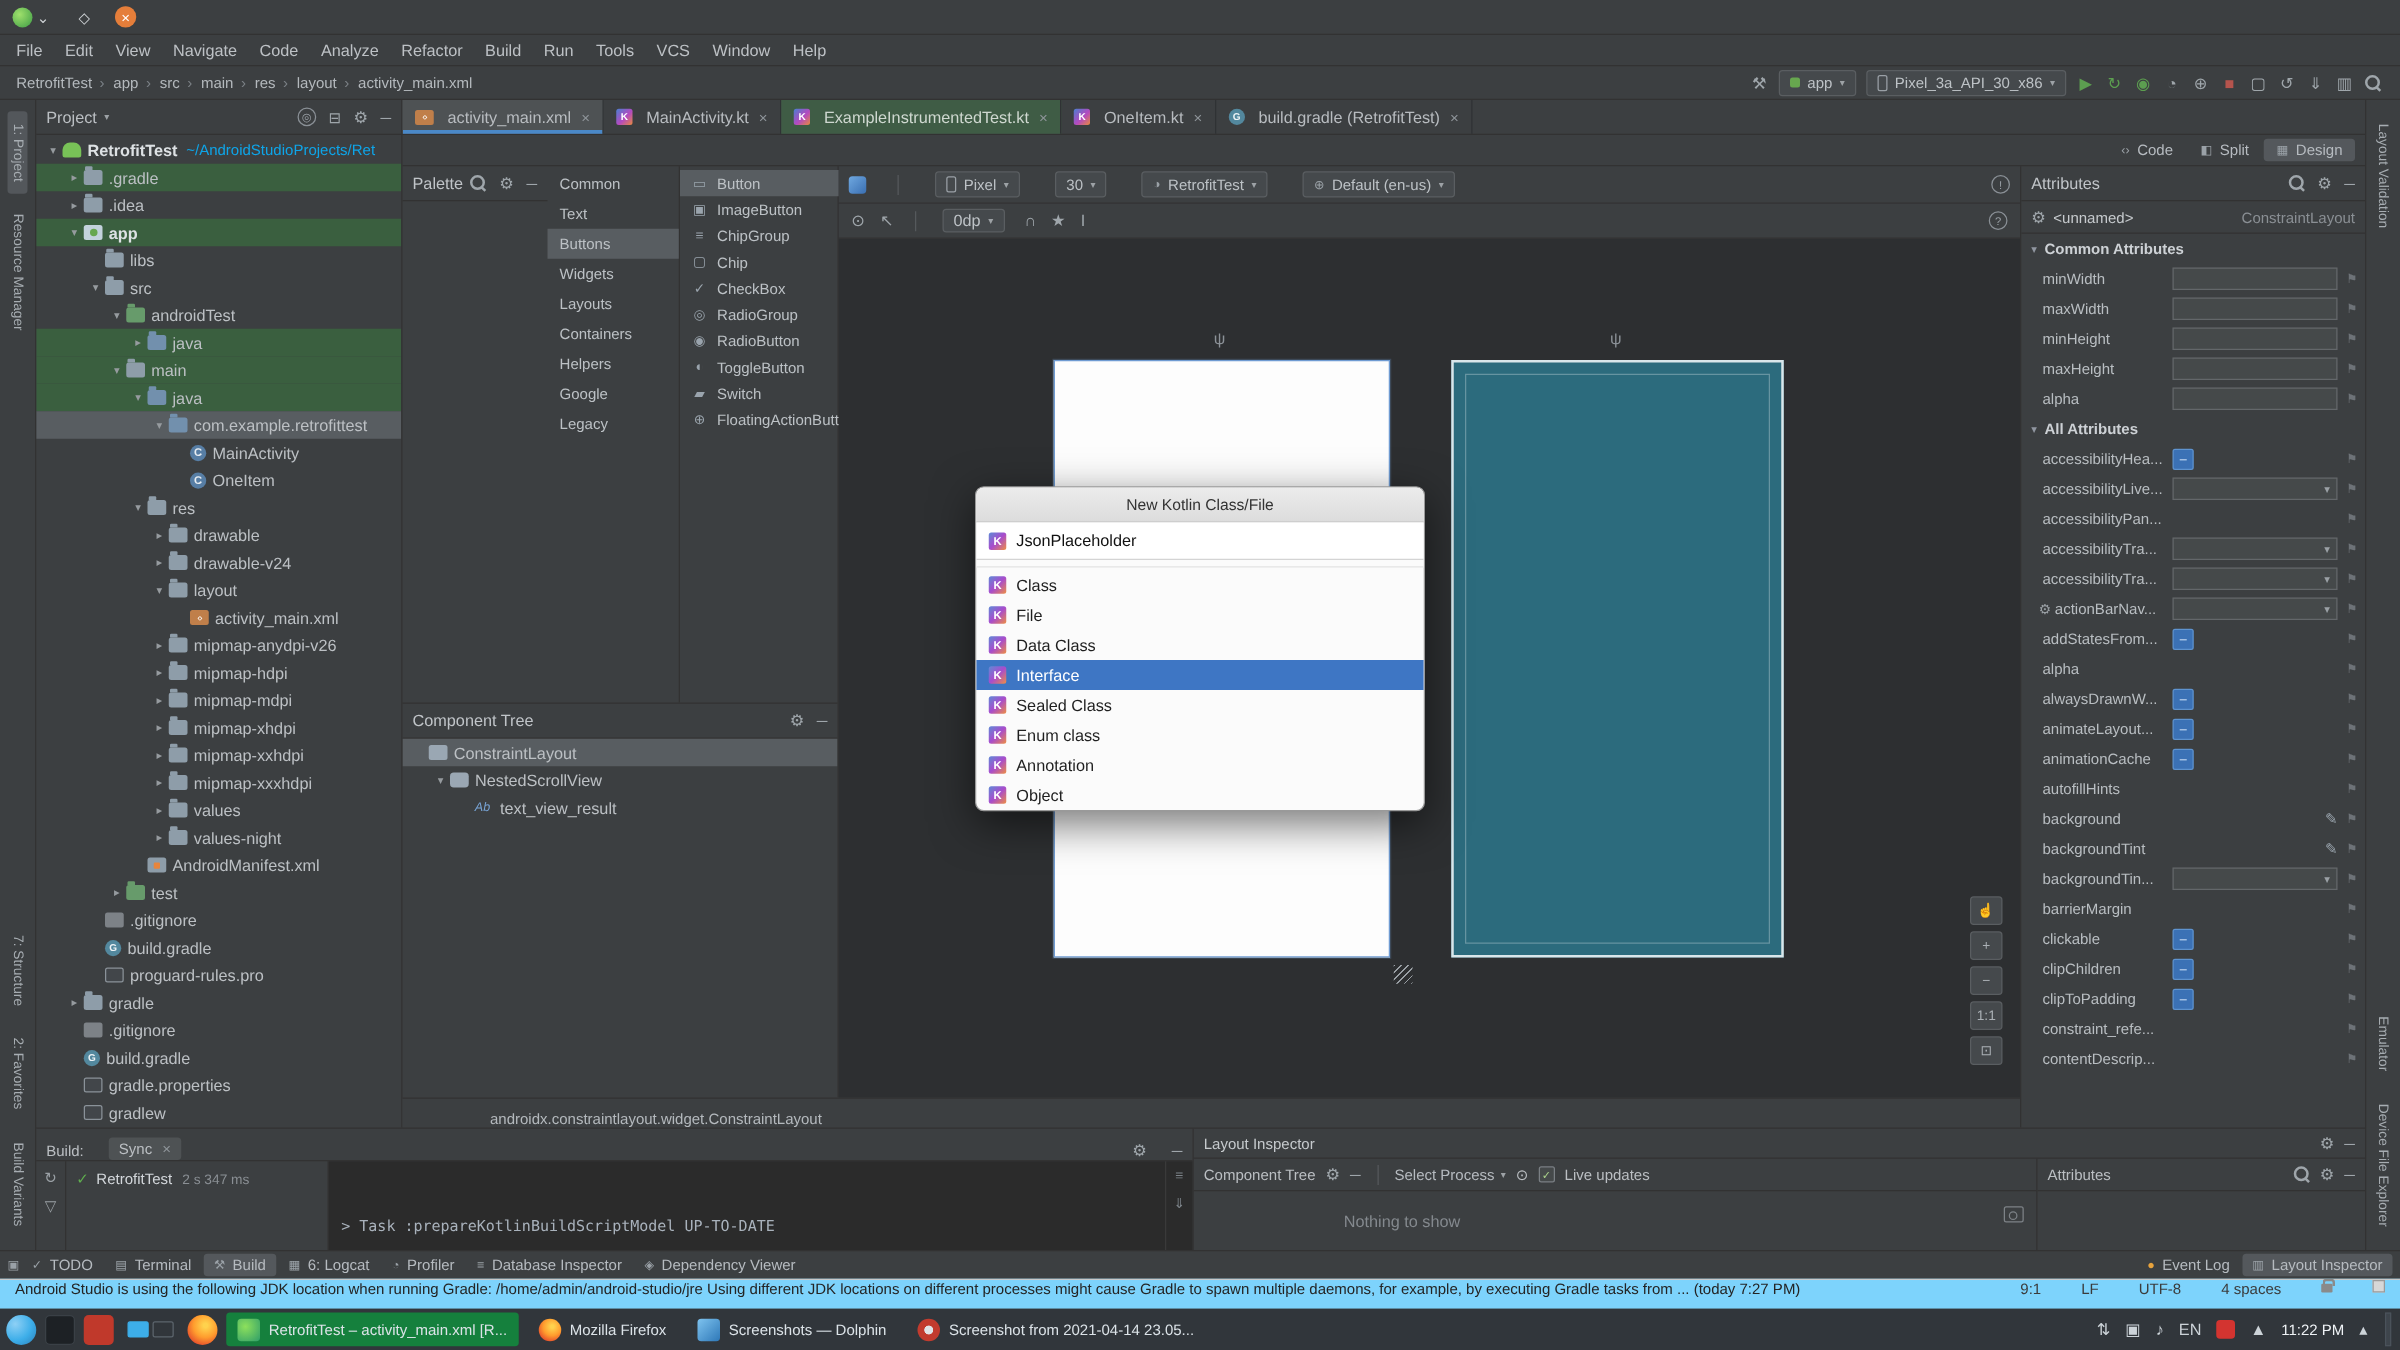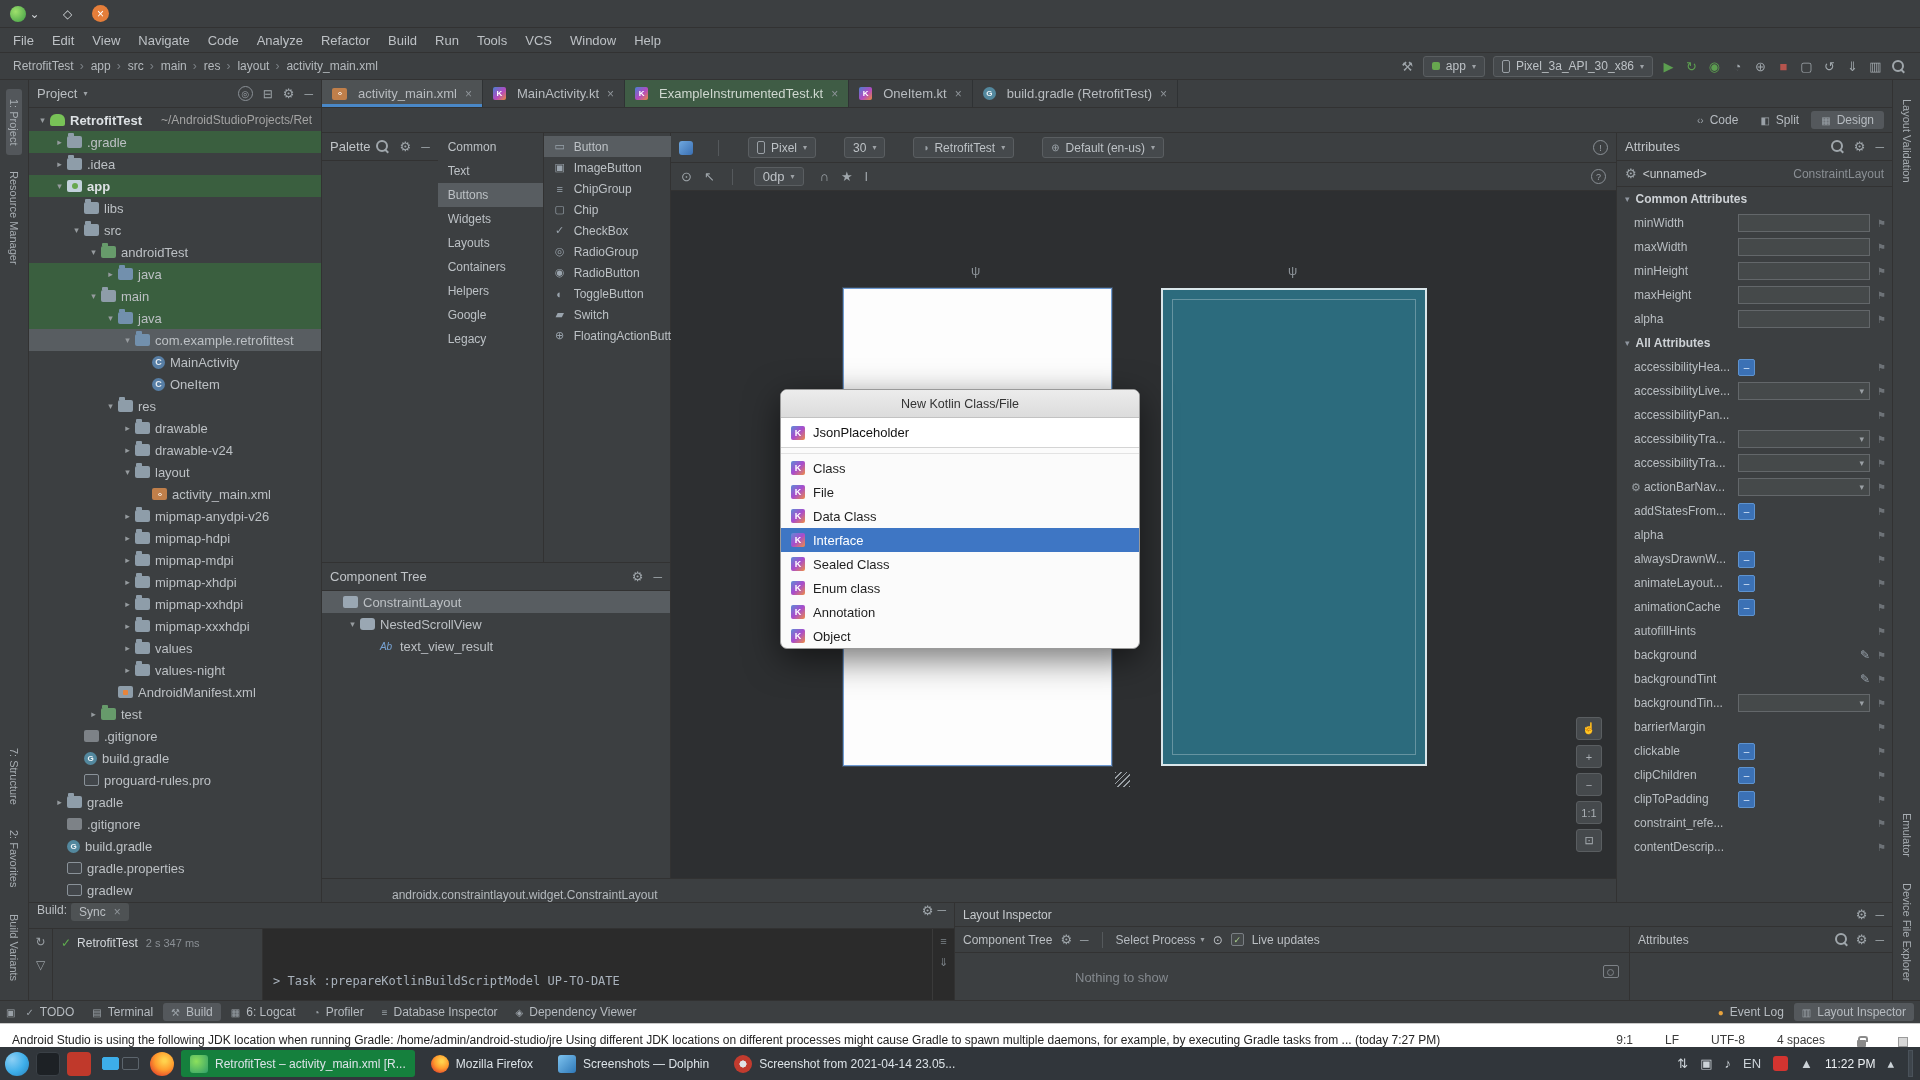--- a/index.html
+++ b/index.html
@@ -51,21 +51,21 @@
 
 .content{flex:1;display:flex;min-height:0}
 .ptree{width:293px;flex:none;border-right:1px solid #323232;overflow:hidden;padding-top:1px}
 .trow{height:22px;display:flex;align-items:center;color:#bcc0c4;white-space:nowrap}
 .trow.green{background:#3a5f3f}
 .trow.selected{background:#585d61}
 .trow.bold .tlab{color:#dde1e4;font-weight:700}
 .tin{display:flex;align-items:center;min-width:0}
 .d0{padding-left:6px}.d1{padding-left:23px}.d2{padding-left:40px}.d3{padding-left:57px}.d4{padding-left:74px}.d5{padding-left:91px}.d6{padding-left:108px}
 .tarrow{width:15px;font-size:9px;color:#969b9f;text-align:center;flex:none}
-.tsuf{color:#a3a3a3;margin-left:19px;font-size:12px}
+.tsuf{color:#0ea5e9;margin-left:7px;font-size:12px}
 .tico{position:relative;width:15px;height:12px;margin-right:5px;flex:none;border-radius:2px;display:flex;align-items:center;justify-content:center}
 .tico.folder{background:#8e9da9}
 .tico.folder::before{content:"";position:absolute;top:-3px;left:1px;width:6px;height:3px;background:inherit;border-radius:1px 1px 0 0}
 .tico.folder.grn{background:#679b6b}
 .tico.folder.pkgc{background:#7290ad}
 .tico.android{background:#78c257;border-radius:6px 6px 2px 2px}
 .tico.appm{background:#c3d2dc}
 .tico.appm::after{content:"";width:6px;height:6px;border-radius:50%;background:#67a74f}
 .tico.kclass{background:#577ea5;border-radius:50%;width:13px;height:13px}
 .tico.kclass::after{content:"C";color:#e8edf2;font-size:9px;font-weight:700}
@@ -145,21 +145,21 @@
 .ctl.dd{border:1px solid #63676a;background:#45494a;justify-content:flex-end;padding-right:5px}
 .ctl.dd::after{content:"▾";font-size:9px;color:#9aa0a5}
 .ctl.inp{border:1px solid #63676a;background:#45494a}
 .ctl.pen{justify-content:flex-end}
 .ctl.pen::after{content:"✎";color:#9aa4ad;font-size:12px}
 .aflag{width:16px;text-align:right;color:#6d7277;font-size:10px}
 .aflag::after{content:"⚑"}
 
 .bottom{height:98px;flex:none;display:flex;border-top:1px solid #323232}
 .buildp{width:926px;flex:none;display:flex;flex-direction:column;border-right:1px solid #323232}
-.bhead{height:26px;flex:none;display:flex;align-items:flex-start;padding:0 8px;gap:4px;border-bottom:1px solid #323232;font-size:12px}
+.bhead{height:26px;flex:none;display:flex;align-items:flex-end;padding:0 8px;gap:20px;border-bottom:1px solid #323232;font-size:12px}
 .btab{display:flex;align-items:center;gap:6px;padding:2px 8px;background:#4e5254;border-radius:3px}
 .bbody{flex:1;display:flex;min-height:0}
 .bicons{width:24px;flex:none;display:flex;flex-direction:column;align-items:center;gap:9px;padding-top:6px;color:#9aa0a5;border-right:1px solid #323232;font-size:12px}
 .bleft{width:210px;flex:none;padding:7px 8px;border-right:1px solid #323232;font-size:12px;white-space:nowrap;overflow:hidden}
 .bcheck{color:#5fad4e;margin-right:6px}
 .btask{color:#d3d7db}
 .bdur{color:#8a8f94;margin-left:8px;font-size:11px}
 .console{flex:1;background:#2b2b2b;font-family:"DejaVu Sans Mono",monospace;font-size:12px;color:#a9b2bc;padding:5px 10px;line-height:19px;white-space:pre;overflow:hidden}
 .cline{min-height:19px}
 .cicons{width:22px;flex:none;background:#2b2b2b;display:flex;flex-direction:column;align-items:center;gap:9px;padding-top:6px;color:#7d848a;border-left:1px solid #3a3a3a;font-size:11px}
@@ -174,21 +174,21 @@
 .nothing{position:absolute;left:120px;top:50%;transform:translateY(-50%);color:#84898e}
 .imgic{position:absolute;right:10px;top:12px;width:16px;height:13px;border:1px solid #7d8287;border-radius:2px}
 .imgic::after{content:"";position:absolute;left:3px;top:3px;width:5px;height:5px;border-radius:50%;border:1px solid #7d8287}
 .iattr{width:262px;flex:none;display:flex;flex-direction:column}
 
 .twbar{height:23px;flex:none;display:flex;align-items:center;border-top:1px solid #323232;padding:0 6px;gap:2px;font-size:12px;color:#b6bbc0}
 .twi{display:flex;align-items:center;gap:6px;padding:2px 8px;border-radius:3px;white-space:nowrap}
 .twi.active{background:#54585c}
 .twico{font-size:10px;color:#9aa1a7}
 .twico.orange{color:#e8a33d}
-.statusbar{height:24px;flex:none;background:#ffffff;border-top:1px solid #c9c9c9;display:flex;align-items:flex-end;padding:0 12px;font-size:12px;color:#242424;gap:32px}
+.statusbar{height:24px;flex:none;background:#7dd3fc;border-top:1px solid #c9c9c9;display:flex;align-items:flex-start;padding:0 12px;font-size:12px;color:#242424;gap:32px}
 .smsg{flex:1;white-space:nowrap;overflow:hidden;text-overflow:ellipsis}
 .sitem{flex:none;color:#3b3b3b}
 .ic-lock{width:9px;height:7px;background:#8a8a8a;border-radius:1px;position:relative;margin-top:3px;flex:none}
 .ic-lock::before{content:"";position:absolute;top:-4px;left:1px;width:6px;height:4px;border:2px solid #8a8a8a;border-bottom:none;border-radius:3px 3px 0 0}
 .ic-sq{width:10px;height:10px;border:1px solid #9a9a9a;background:#d7d7d7;flex:none}
 .taskbar{height:33px;flex:none;background:#31363b;display:flex;align-items:center;padding:0 5px;gap:7px}
 .tbicon{width:24px;height:24px;border-radius:4px;flex:none}
 .round{border-radius:50% !important}
 .ic-launcher{background:radial-gradient(circle at 30% 30%,#8ed0f5,#3daee9 55%,#2a7fb8)}
 .ic-dark{background:#1d2125;border:1px solid #3a4046}

